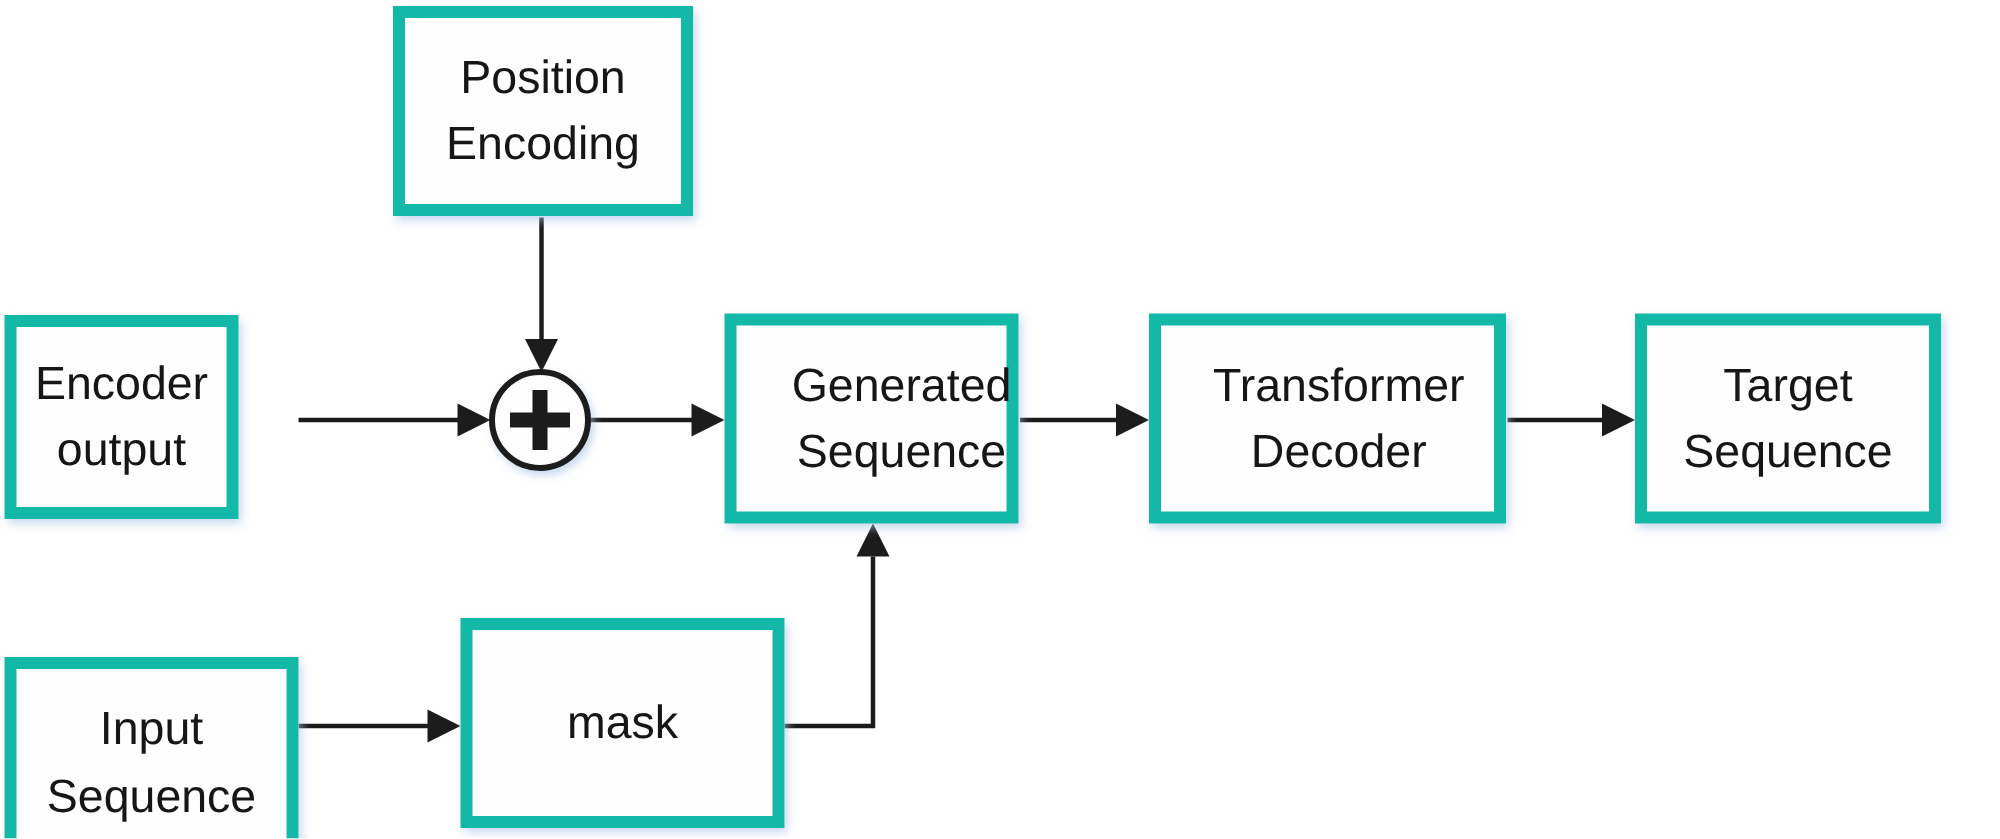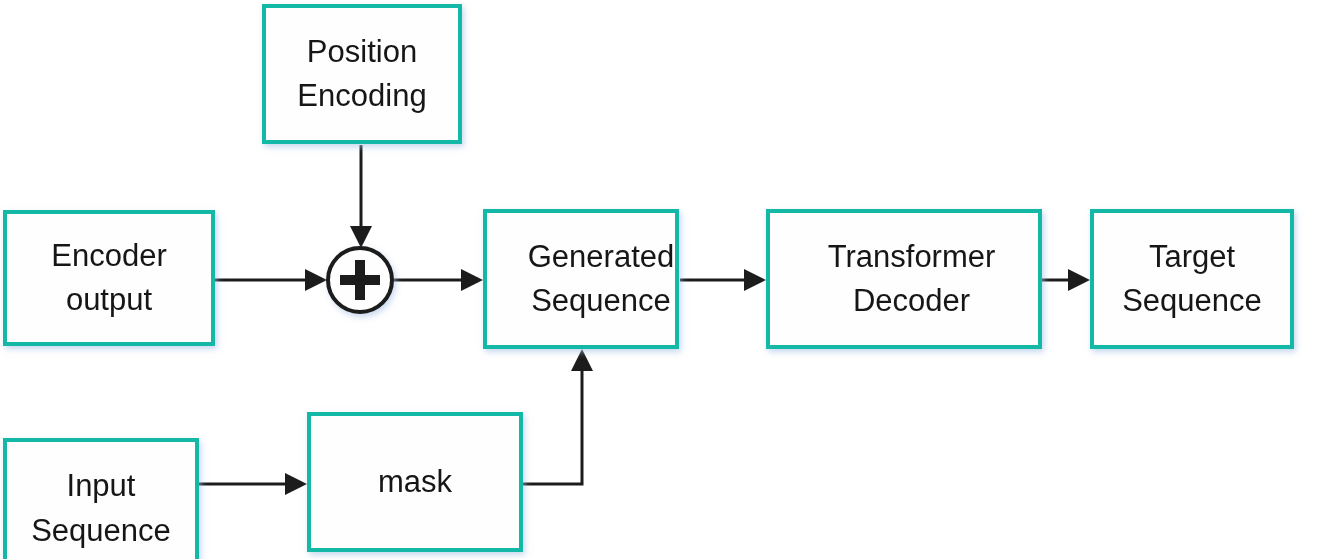--- a/index.html
+++ b/index.html
@@ -10,37 +10,37 @@
     position: relative;
     width: 1333px;
     height: 559px;
     background: #ffffff;
     overflow: hidden;
   }
 
   .node {
     position: absolute;
     background: #fffefe;
-    border: 4px solid #14b8a6;
+    border: 8px solid #14b8a6;
     display: flex;
     align-items: center;
     justify-content: center;
     text-align: center;
     color: #161616;
     font-size: 31px;
     line-height: 1.42;
     box-shadow: 2px 3px 6px rgba(170, 195, 230, 0.65);
   }
   .node .label { display: inline-block; }
 
   
   .n-pe  { left: 262px; top: 4px;   width: 200px; height: 140px; }
-  .n-eo  { left: 3px;   top: 210px; width: 212px; height: 136px; }
+  .n-eo  { left: 3px;   top: 210px; width: 156px; height: 136px; }
   .n-gs  { left: 483px; top: 209px; width: 196px; height: 140px; padding-left: 40px; }
-  .n-td  { left: 766px; top: 209px; width: 276px; height: 140px; padding-left: 15px; }
+  .n-td  { left: 766px; top: 209px; width: 238px; height: 140px; padding-left: 15px; }
   .n-ts  { left: 1090px;top: 209px; width: 204px; height: 140px; }
   .n-is  { left: 3px;   top: 438px; width: 196px; height: 141px; }
   .n-mk  { left: 307px; top: 412px; width: 216px; height: 140px; }
 
   
   .n-pe .label { max-width: 160px; }
   .n-eo .label { max-width: 140px; }
   .n-gs .label { max-width: 170px; }
   .n-td .label { max-width: 210px; }
   .n-ts .label { max-width: 170px; }

